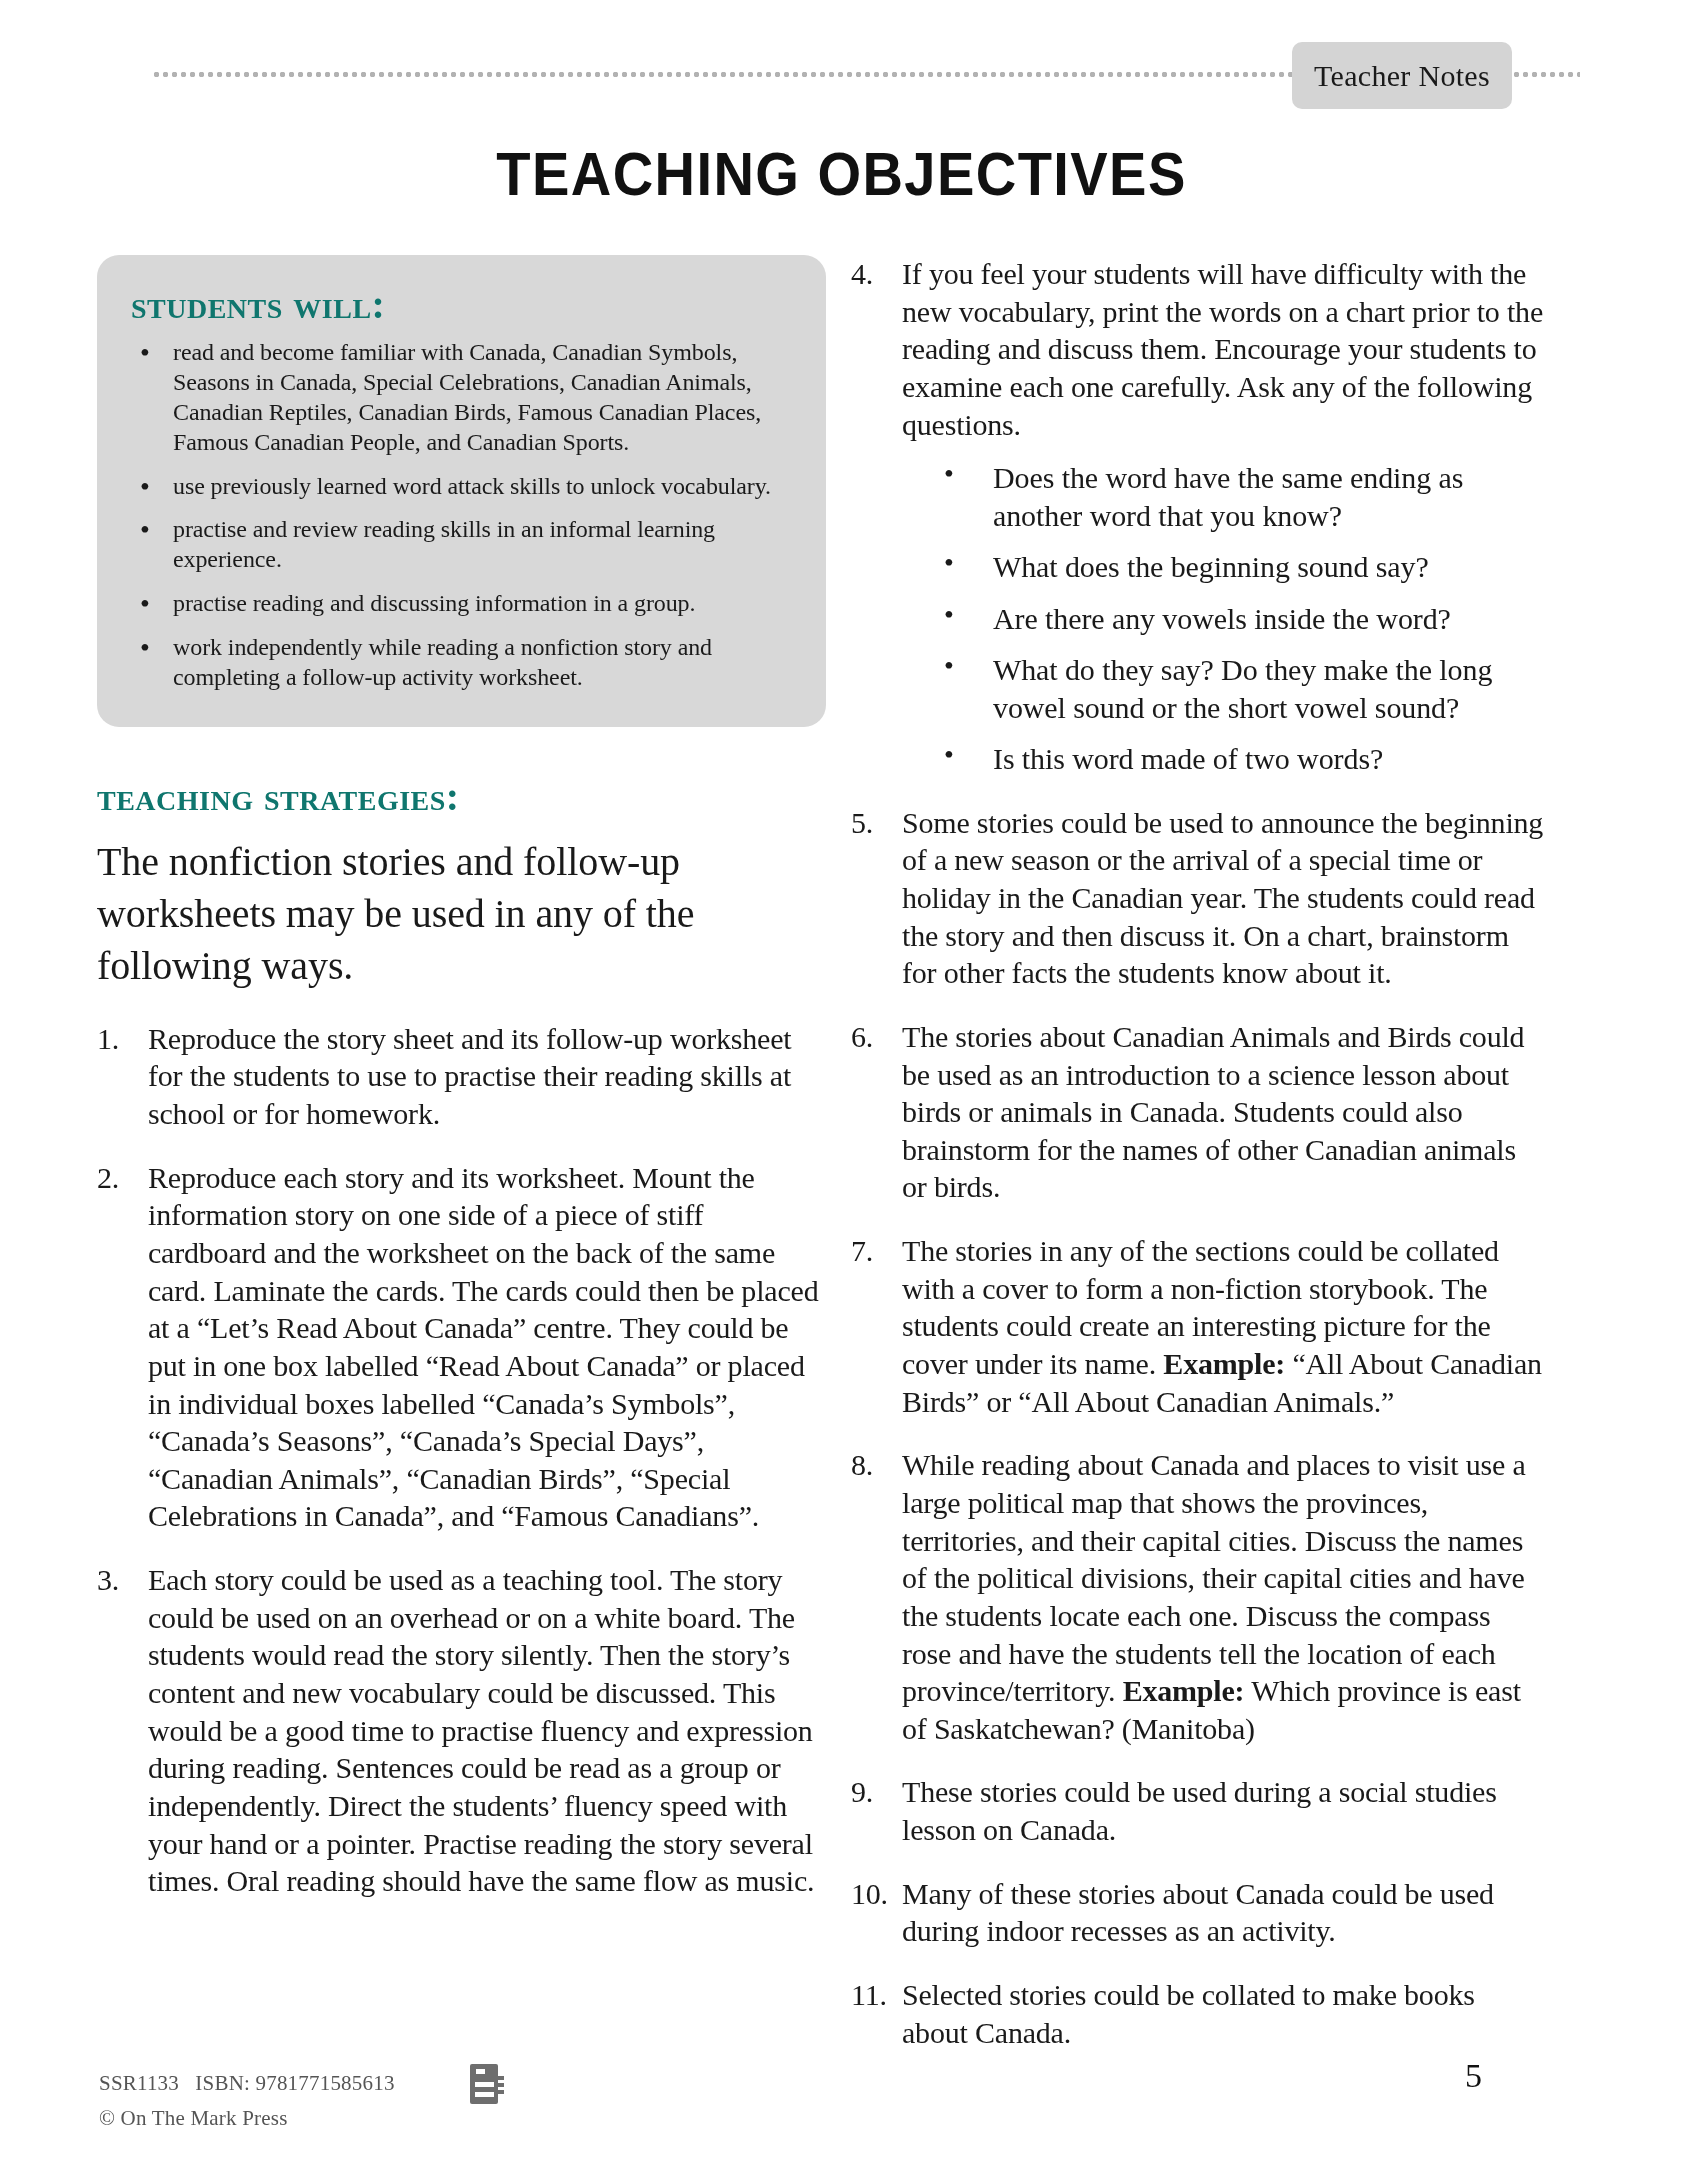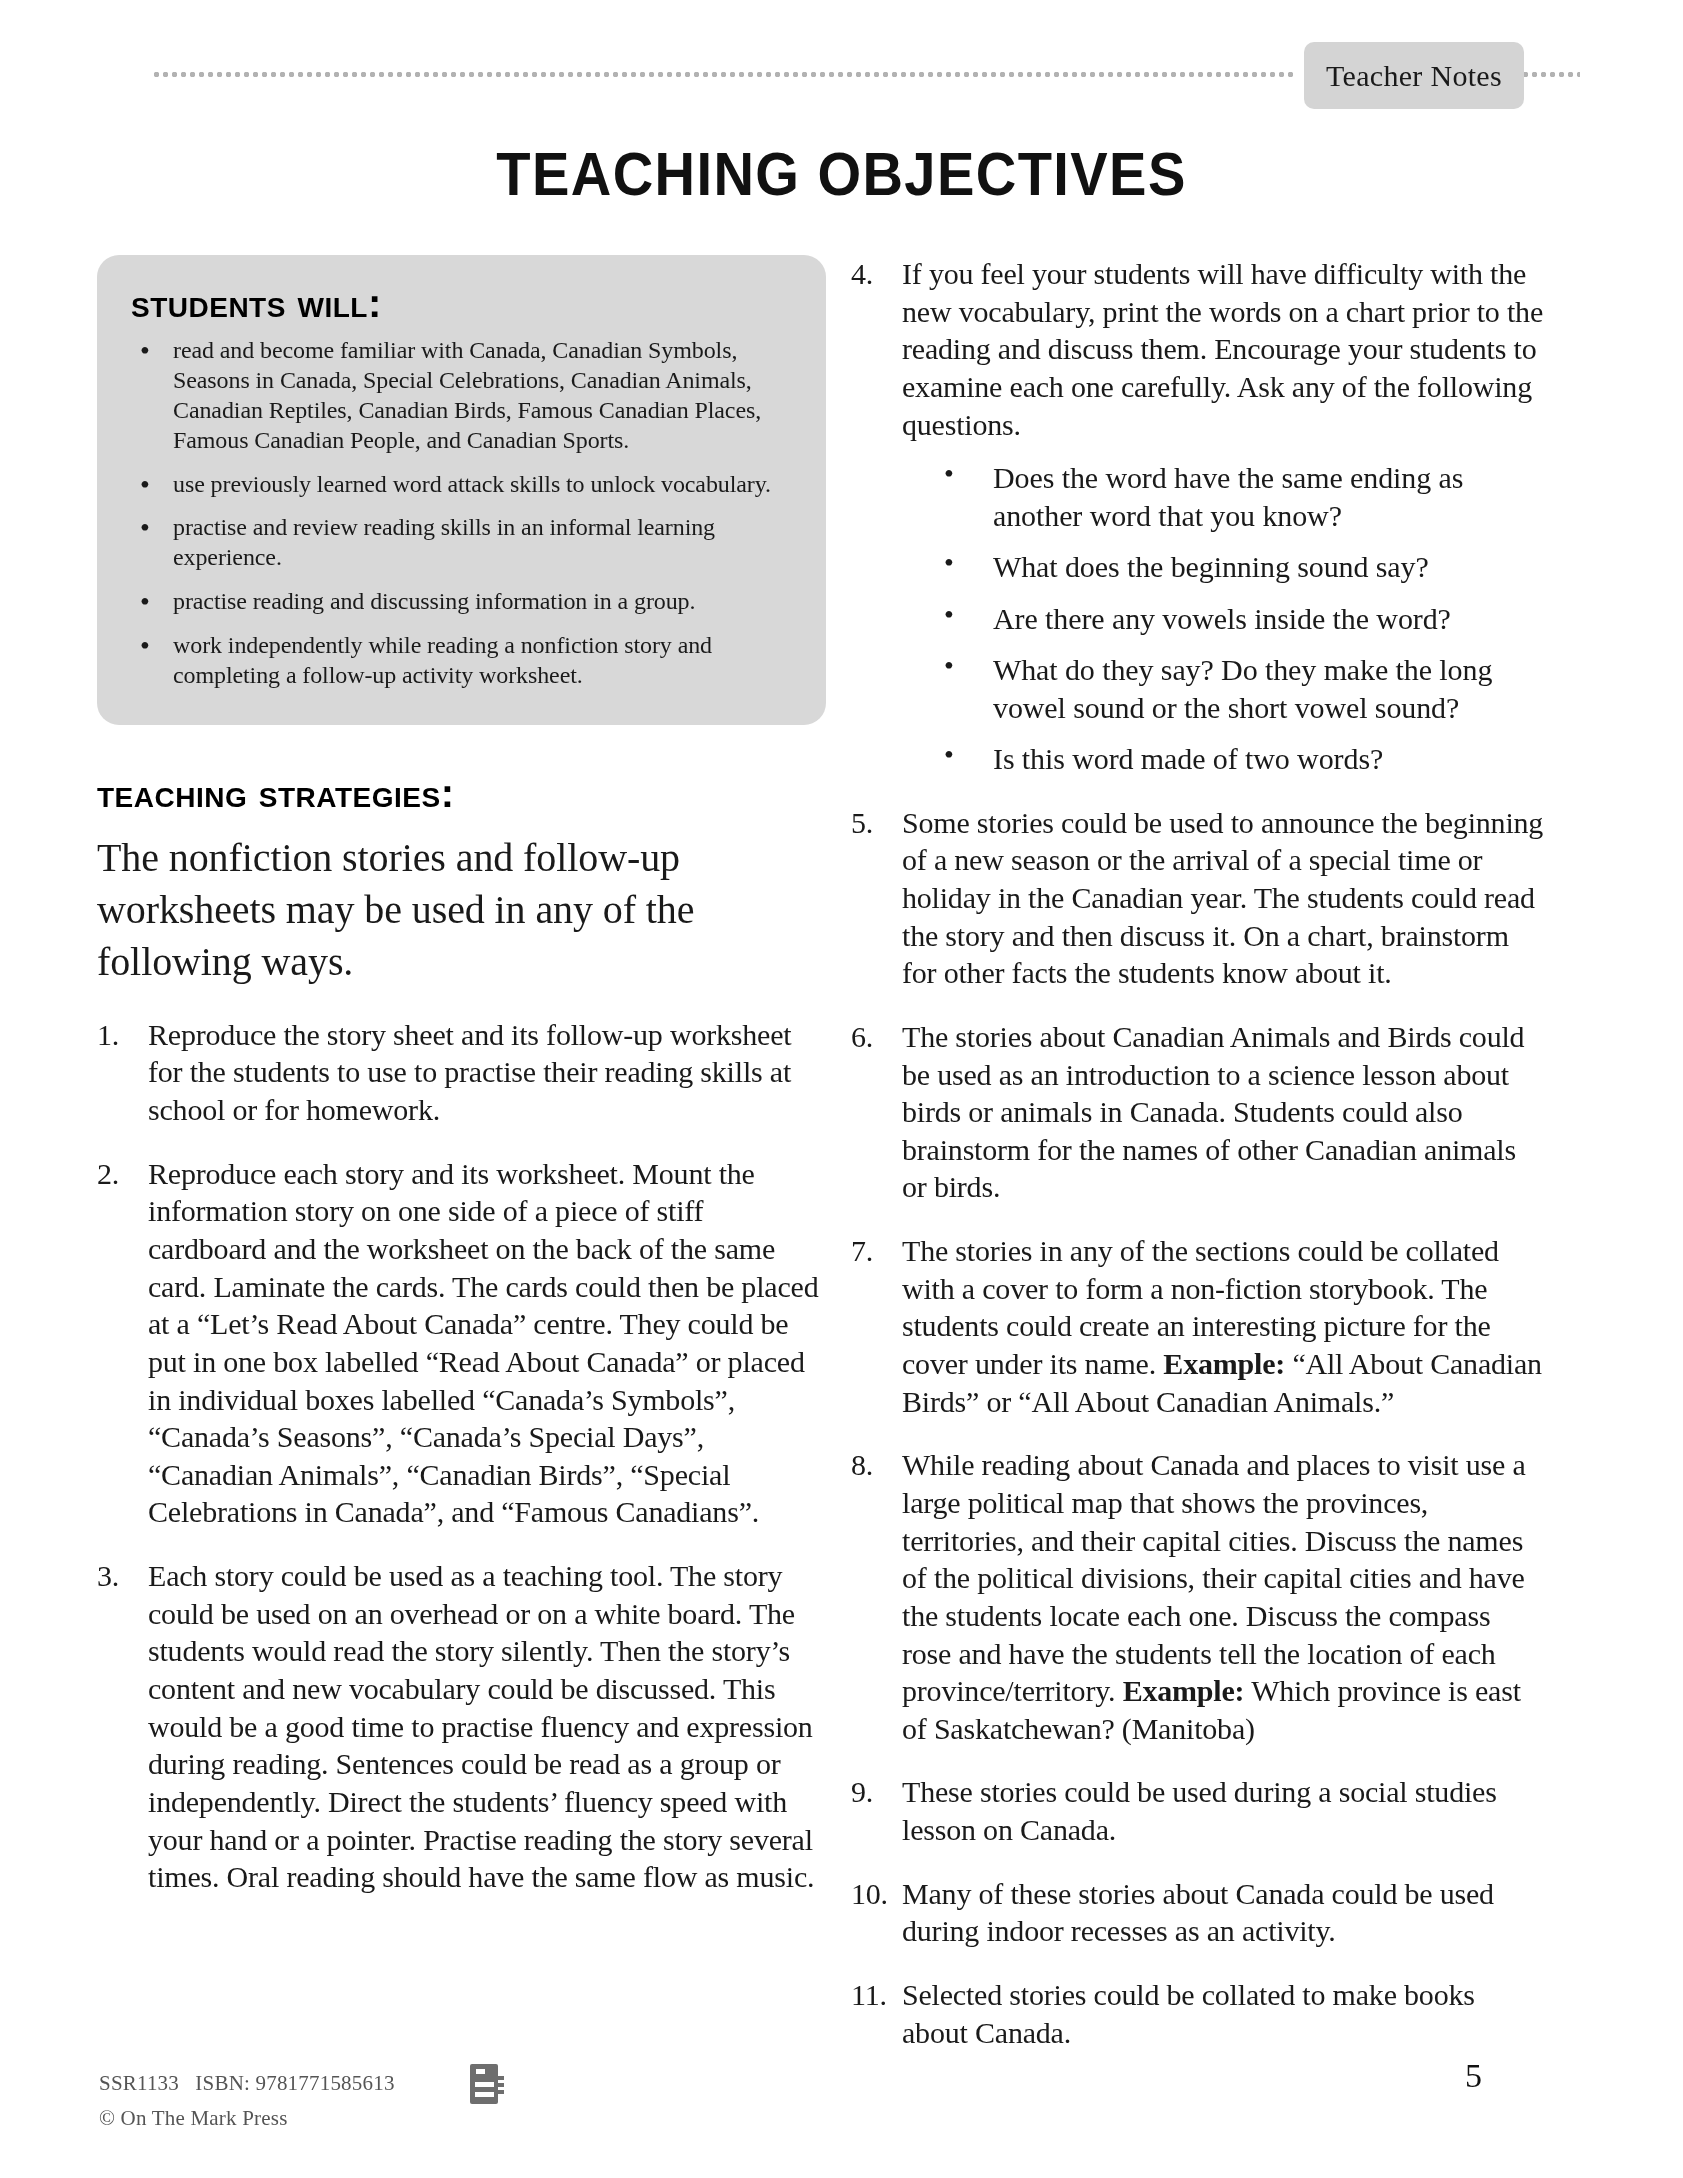--- a/index.html
+++ b/index.html
@@ -38,21 +38,20 @@
     position: absolute;
     left: 1292px;
     top: 42px;
     width: 220px;
     height: 67px;
     background: #d4d4d4;
     border-radius: 10px;
     display: flex;
     align-items: center;
     justify-content: center;
-    margin-left: 12px;
   }
   .tab-teacher-notes .label {
     font-family: "Liberation Serif", serif;
     font-size: 30px;
     color: #1a1a1a;
     letter-spacing: 0.3px;
   }
 
   
   .page-title {
@@ -81,26 +80,26 @@
   
   .panel-students-will {
     background: #d8d8d8;
     border-radius: 22px;
     padding: 26px 34px 34px 34px;
     box-sizing: border-box;
     width: 729px;
   }
 
   .section-heading {
-    font-family: Liberation Sans, sans-serif;
+    font-family: Liberation Serif, serif;
     font-weight: bold;
     font-size: 40px;
     letter-spacing: 0.5px;
     margin: 0 0 10px 0;
-    color: #000000;
+    color: #0f766e;
     font-variant: small-caps;
     text-transform: lowercase;
   }
   .section-heading.spaced {
     margin-top: 46px;
     margin-bottom: 16px;
   }
 
   
   ul.bul, ul.bul-sub {

